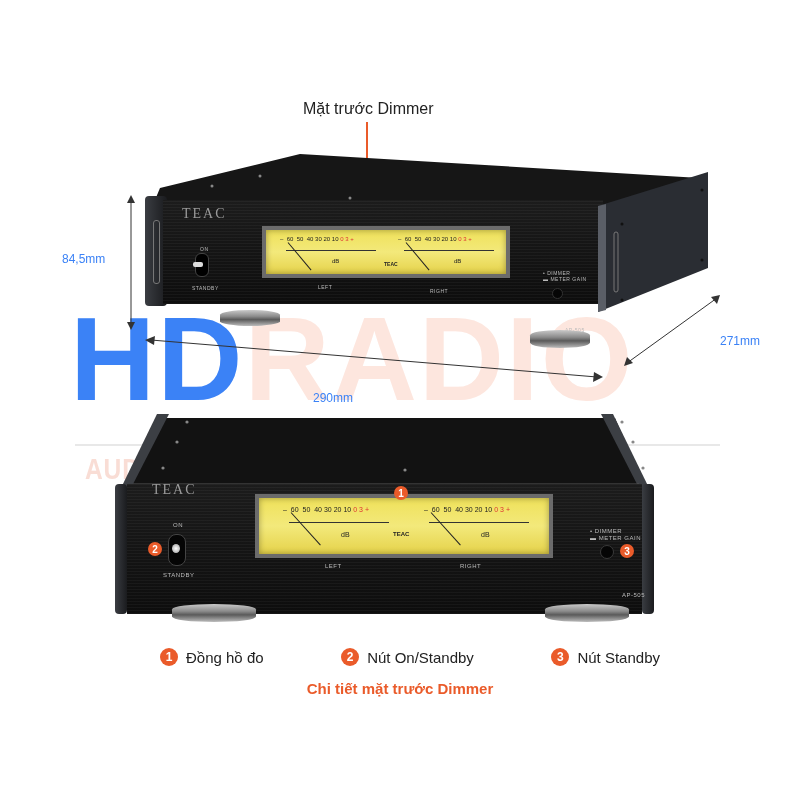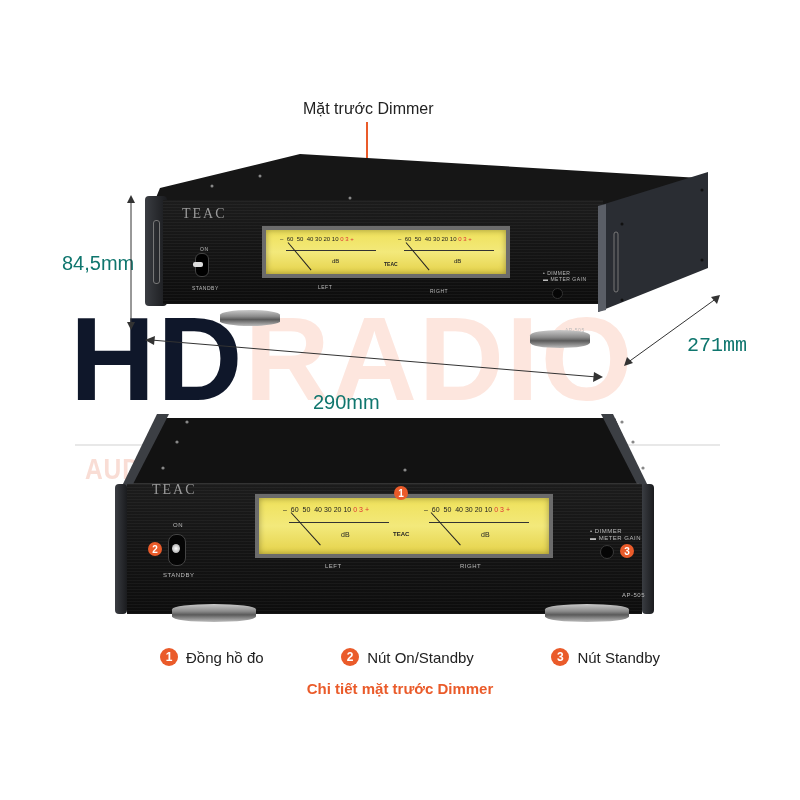--- a/index.html
+++ b/index.html
@@ -1,25 +1,25 @@
 <!DOCTYPE html>
 <html><head>
 <meta charset="utf-8">
 <style>
   html,body{margin:0;padding:0;background:#fff;}
   body{width:800px;height:800px;position:relative;overflow:hidden;font-family:"Liberation Sans","DejaVu Sans",sans-serif;}
   .abs{position:absolute;}
   
   .wm-big{left:70px;top:300px;font-size:118px;font-weight:bold;letter-spacing:2px;line-height:1;}
-  .wm-hd{color:#0f172a;}
+  .wm-hd{color:#3b82f6;}
   .wm-radio{color:#fde6de;}
   .wm-sub{left:85px;top:452px;font-size:30px;font-weight:bold;color:#f9ddd5;letter-spacing:1px;white-space:nowrap;transform:scaleX(0.82);transform-origin:left;}
   .wm-line{height:2px;background:#e8e8e8;}
   
-  .dim{font-size:20px;color:#0f766e;}
+  .dim{font-size:12px;color:#3b82f6;}
   
   .brushed{background:
       repeating-linear-gradient(0deg, rgba(255,255,255,0.04) 0 1px, rgba(0,0,0,0) 1px 3px),
       linear-gradient(180deg,#1c1c1c,#0d0d0d);}
   .teac{font-family:"Liberation Serif",serif;color:#9a9a9a;letter-spacing:2px;}
   .meter{background:linear-gradient(180deg,#efe15a,#f3e97b 50%,#e5d24a);border:4px solid #6b6b6b;box-shadow:inset 0 0 6px rgba(0,0,0,0.35);overflow:hidden;}
   .scale{font-size:6px;color:#222;white-space:nowrap;}
   .scale .red{color:#d33;}
   .small-lbl{font-size:5px;color:#bbb;letter-spacing:0.5px;}
   .foot{background:linear-gradient(180deg,#c9c9c9,#8b8b8b 40%,#5a5a5a 60%,#bdbdbd);border-radius:50%/30%;}
@@ -55,21 +55,21 @@
   <polygon points="0,5 10,1 9,10" fill="#333"></polygon>
   <polygon points="458,42 448,47 449,37" fill="#333"></polygon>
 </svg>
 <div class="abs dim" style="left:313px;top:367px;margin-top:24px;">290mm</div>
 
 <svg class="abs" style="left:622px;top:293px;" width="100" height="75">
   <line x1="5" y1="70" x2="95" y2="5" stroke="#333" stroke-width="1"></line>
   <polygon points="98,2 89,4 95,11" fill="#333"></polygon>
   <polygon points="2,73 5,64 11,70" fill="#333"></polygon>
 </svg>
-<div class="abs dim" style="left:687px;top:334px;font-family:Liberation Mono, monospace;">271mm</div>
+<div class="abs dim" style="left:720px;top:334px;">271mm</div>
 
 <div class="abs" style="left:0;top:0;width:800px;height:360px;">
 
   <svg class="abs" style="left:140px;top:148px;" width="580" height="60">
     <polygon points="20,40 160,6 560,30 470,58 15,52" fill="#161616"></polygon>
     <polygon points="15,52 470,58 470,62 15,56" fill="#2d2d2d"></polygon>
     <circle cx="72" cy="38" r="1.5" fill="#888"></circle>
       <circle cx="120" cy="28" r="1.5" fill="#888"></circle>
     <circle cx="210" cy="50" r="1.5" fill="#888"></circle>
       <circle cx="345" cy="56" r="1.5" fill="#888"></circle>

